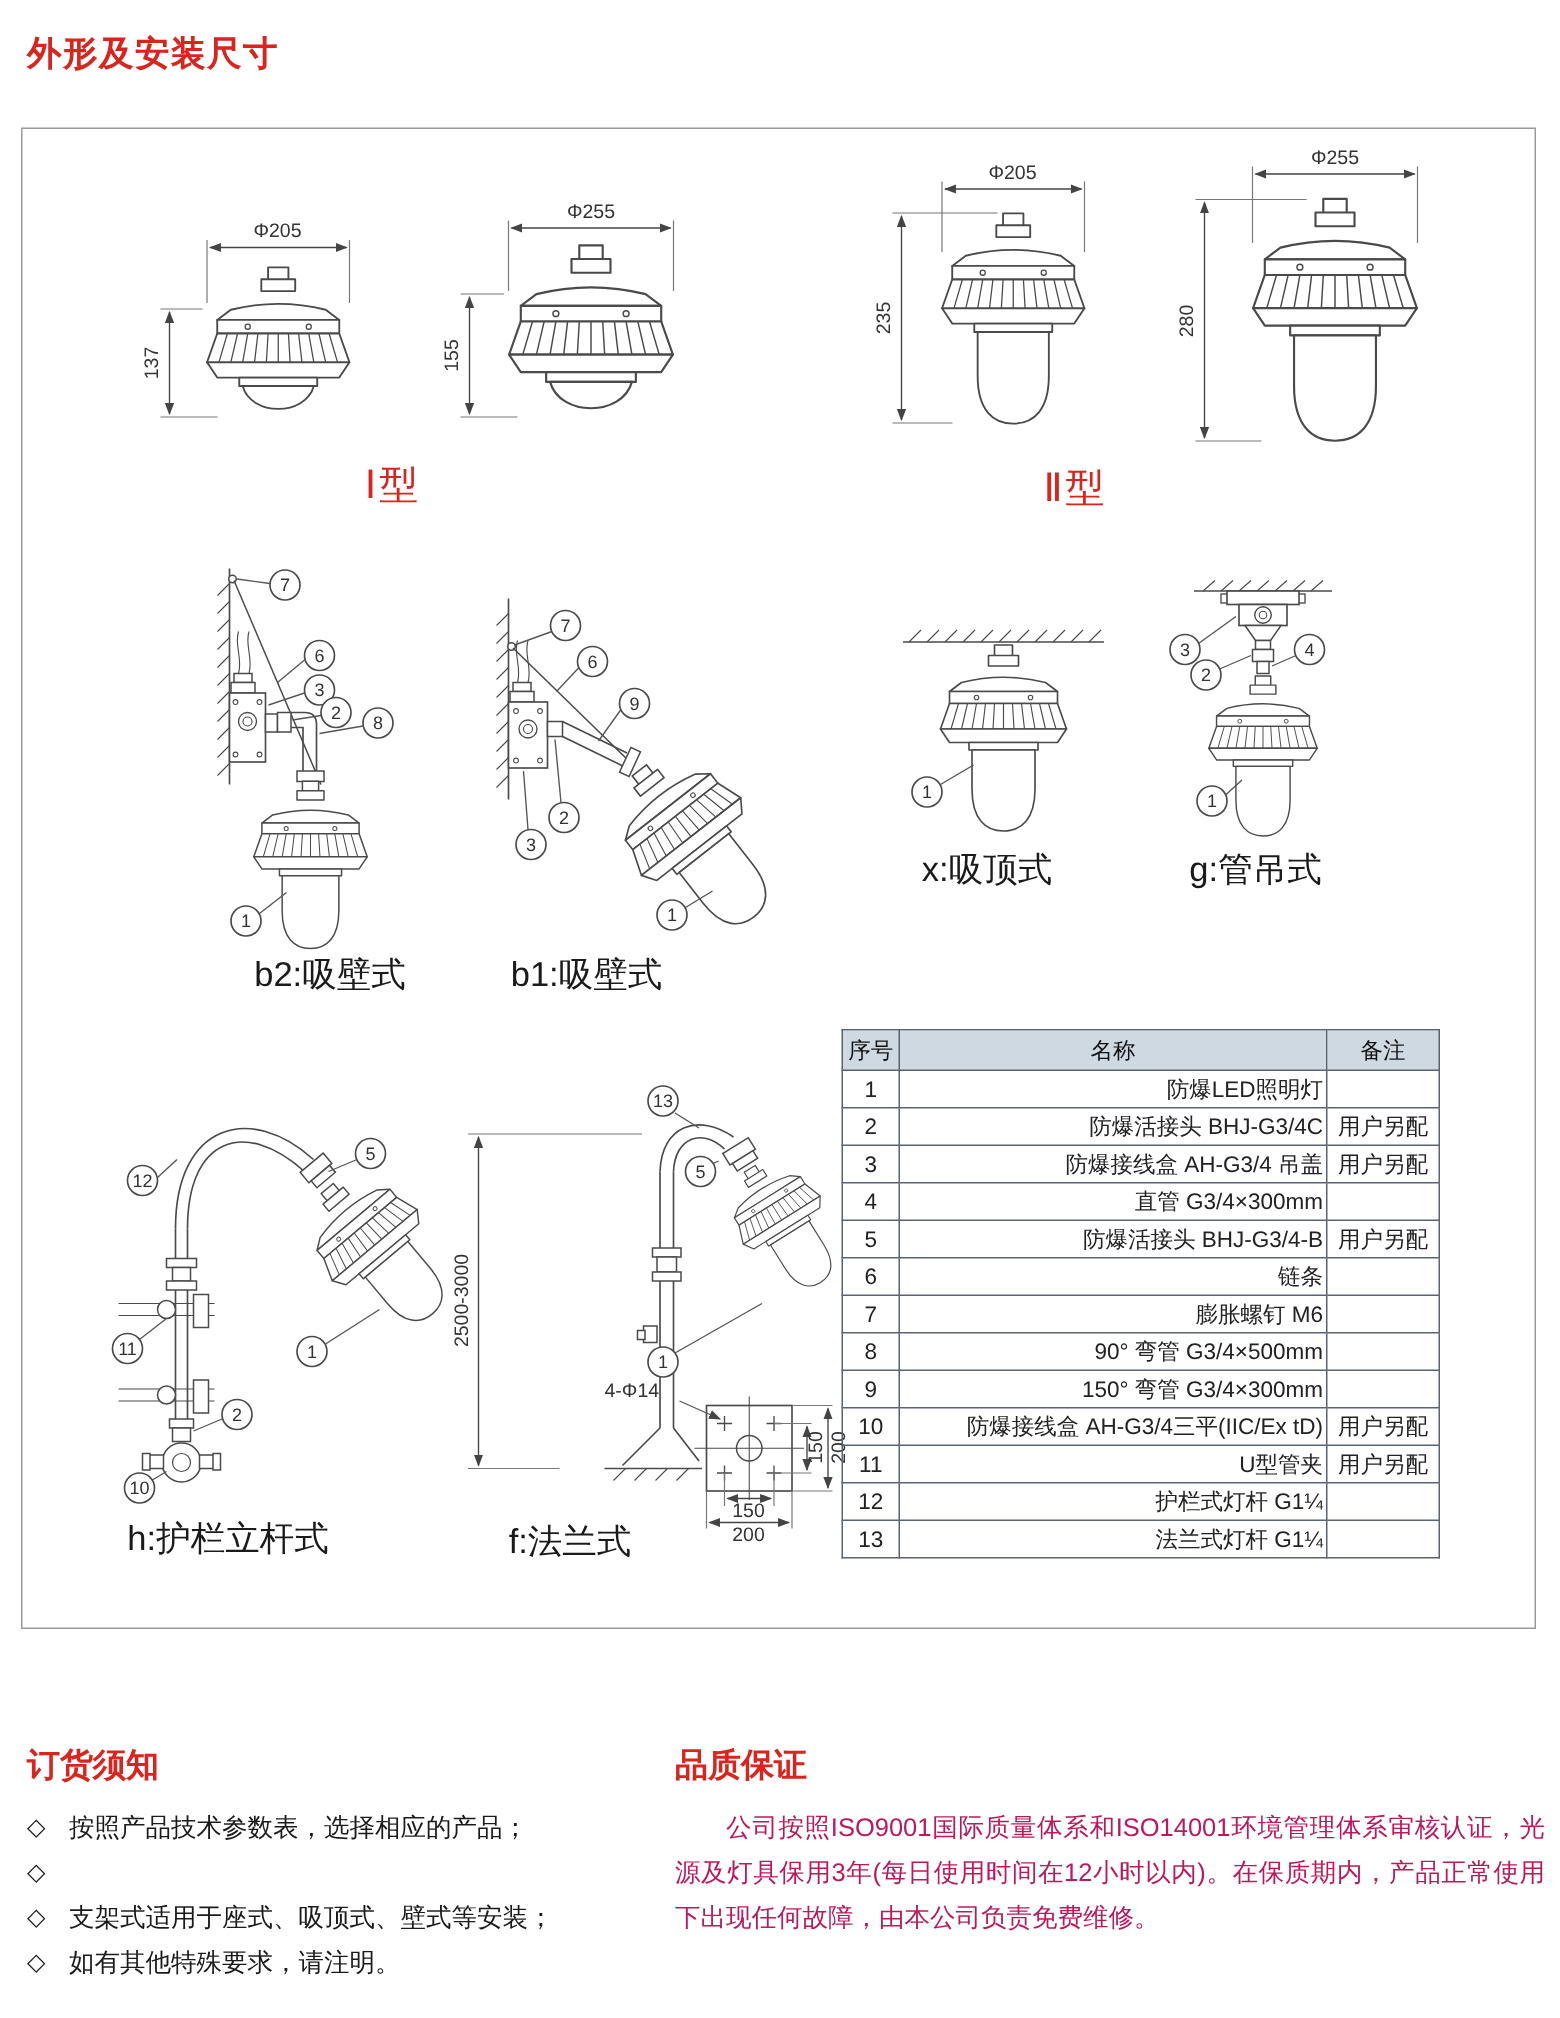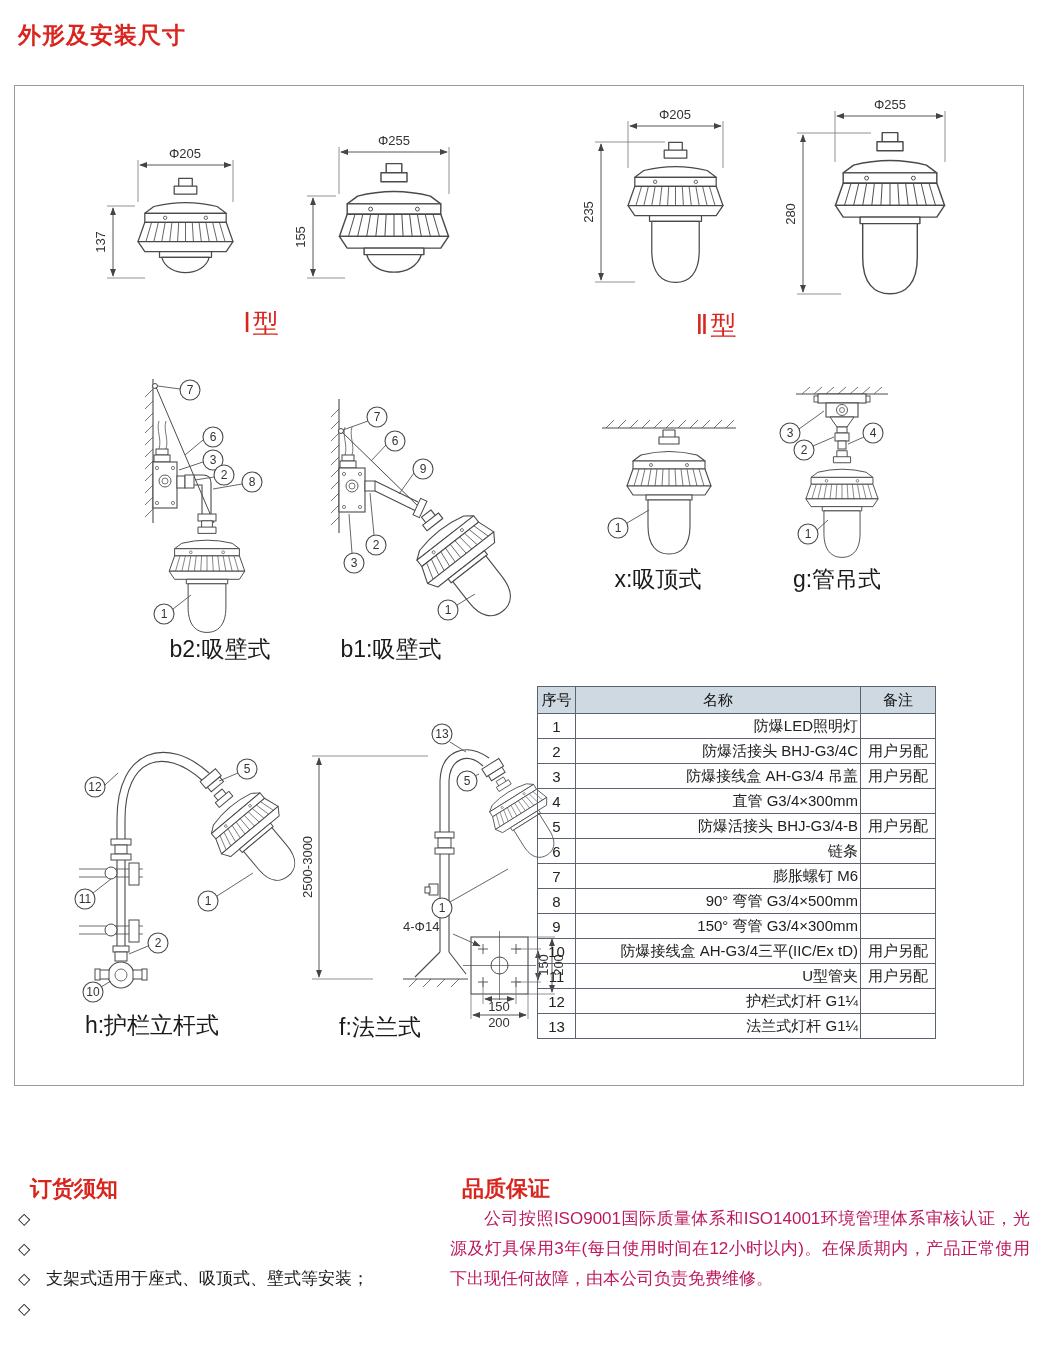--- a/index.html
+++ b/index.html
@@ -15,21 +15,21 @@
   .co circle{fill:#fff;stroke:#4a4a4a;stroke-width:1.1}
   .co text{font-size:12px}
   .type-label{position:absolute;font-size:26px;color:var(--accent);text-align:center;font-weight:500;letter-spacing:2px}
   .cap{position:absolute;font-size:23px;color:#1a1a1a;text-align:center}
   .cap.left{text-align:center}
   table.parts{border-collapse:collapse;width:398px;font-size:15px;table-layout:fixed}
   .parts th,.parts td{border:1px solid #5a6470;height:25px;padding:0 2px;overflow:hidden;white-space:nowrap}
   .parts th{background:var(--th-bg);font-weight:normal;color:#111;height:27px}
   .parts td.c-name{padding-left:11px;text-align:right}
   .parts td.c-no,.parts td.c-note{text-align:center}
-  .sec-title{position:absolute;margin:12px;font-size:22px;font-weight:bold;color:var(--accent)}
+  .sec-title{position:absolute;margin:0;font-size:22px;font-weight:bold;color:var(--accent)}
   .o-list{position:absolute;left:18px;top:1204px;width:430px;font-size:17px;color:#1a1a1a}
   .o-item{display:flex;line-height:30px}
   .o-bullet{width:28px;flex:0 0 28px;font-size:16px}
   .q-body{position:absolute;left:450px;top:1204px;width:580px;font-size:17px;line-height:30px;color:#be185d;text-align:justify;text-indent:2em}
 </style>
 </head>
 <body>
 
 <svg width="0" height="0" style="position:absolute" aria-hidden="true">
   <defs>
@@ -399,21 +399,21 @@
         <line x1="168" y1="310" x2="168" y2="335" stroke="#777" stroke-width="0.8"></line>
         <line x1="225" y1="310" x2="225" y2="335" stroke="#777" stroke-width="0.8"></line>
         <line x1="170" y1="331" x2="223" y2="331" stroke="#444" stroke-width="0.9" marker-start="url(#arr)" marker-end="url(#arr)"></line>
         <text class="dim-t" x="196" y="343" text-anchor="middle">200</text>
       </g>
     </svg>
 
     <div class="cap left" style="left:52px;top:924px;width:170px">h:护栏立杆式</div>
     <div class="cap left" style="left:300px;top:926px;width:130px">f:法兰式</div>
 
-    <div class="abs" style="left:522px;top:600px">
+    <div class="abs" style="left:546px;top:600px">
       <table class="parts">
         <colgroup>
             <col style="width:38px">
             <col style="width:285px">
             <col style="width:75px">
           </colgroup>
         <thead>
           <tr>
             <th>序号</th>
             <th>名称</th>
@@ -488,28 +488,30 @@
             </tr>
           </tbody>
       </table>
     </div>
   </div>
 
   <h2 class="sec-title" style="left:18px;top:1162px">订货须知</h2>
   <div class="o-list">
       <div class="o-item">
         <span class="o-bullet">◇</span>
+        <span>按照产品技术参数表，选择相应的产品；</span>
       </div>
       <div class="o-item">
         <span class="o-bullet">◇</span>
       </div>
       <div class="o-item">
         <span class="o-bullet">◇</span>
         <span>支架式适用于座式、吸顶式、壁式等安装；</span>
       </div>
       <div class="o-item">
         <span class="o-bullet">◇</span>
+        <span>如有其他特殊要求，请注明。</span>
       </div>
     </div>
 
   <h2 class="sec-title" style="left:450px;top:1162px">品质保证</h2>
   <div class="q-body">公司按照ISO9001国际质量体系和ISO14001环境管理体系审核认证，光源及灯具保用3年(每日使用时间在12小时以内)。在保质期内，产品正常使用下出现任何故障，由本公司负责免费维修。</div>
 </div>
 
 </body></html>

